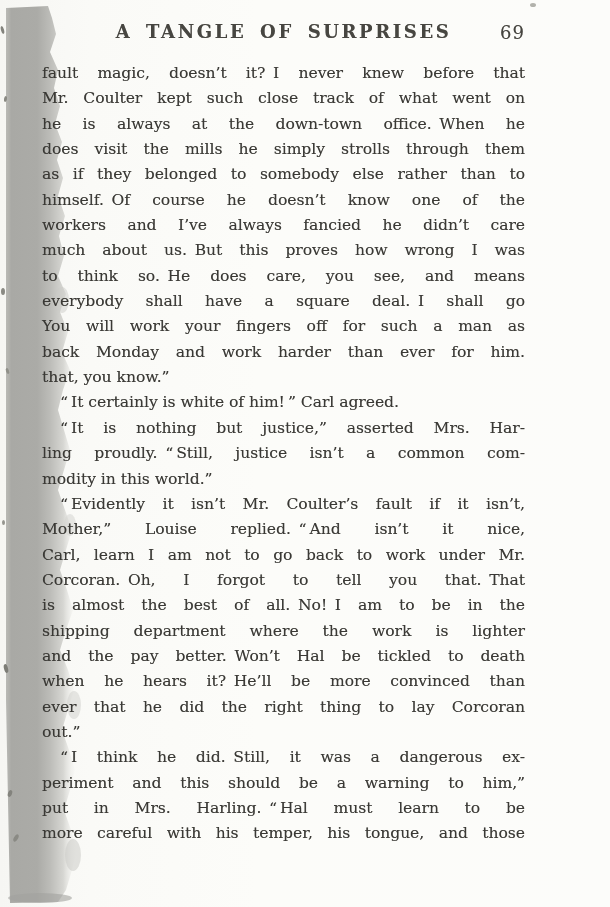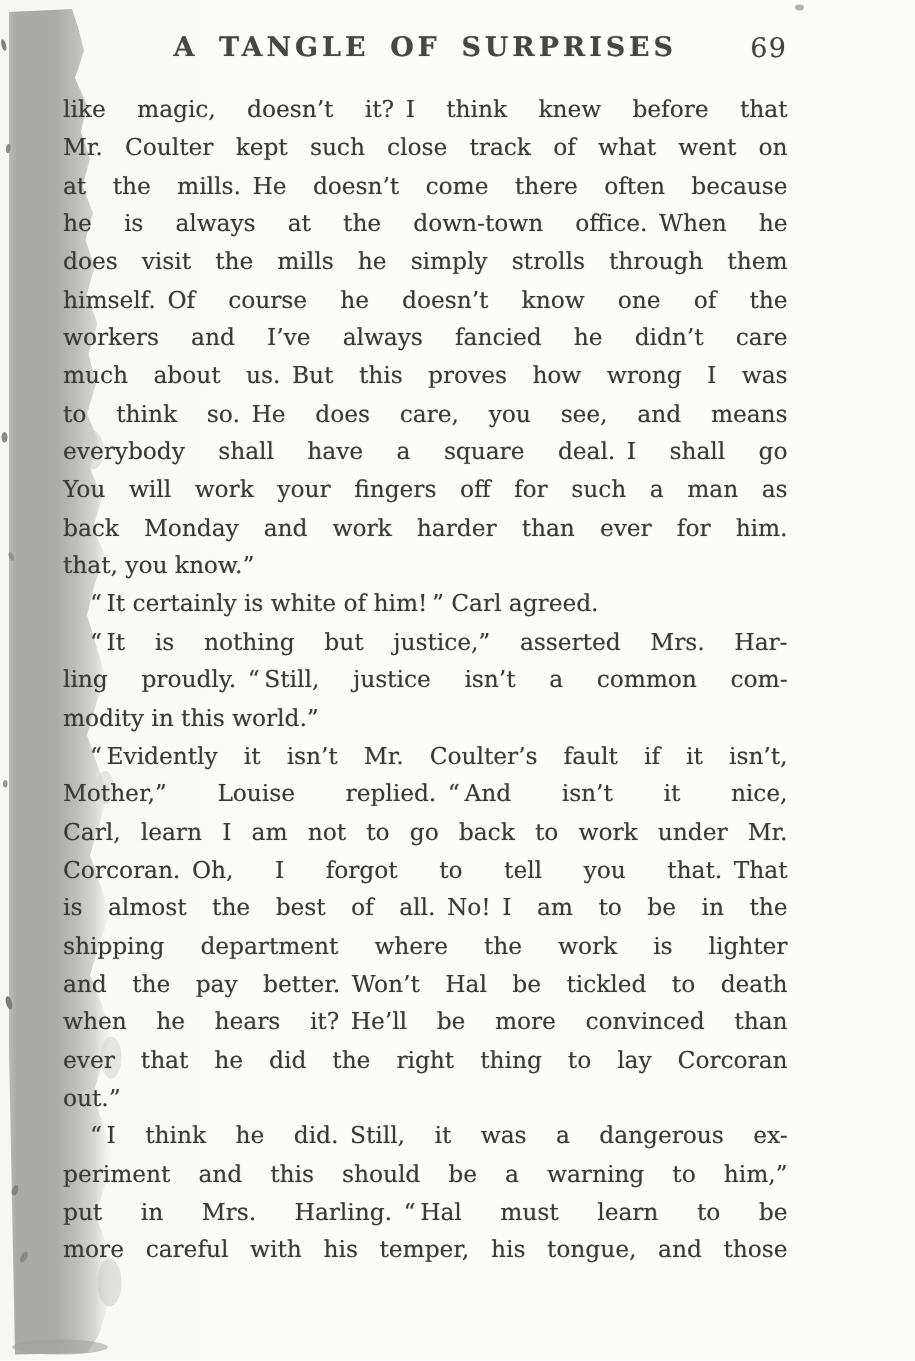--- a/index.html
+++ b/index.html
@@ -70,25 +70,25 @@
     <ellipse cx="73" cy="855" rx="8" ry="16" fill="#c7c7c3" opacity="0.5"></ellipse>
     <ellipse cx="40" cy="898" rx="32" ry="5" fill="#a2a29e" opacity="0.6"></ellipse>
   </svg>
 
   <div class="header">
     <div class="running-title">A TANGLE OF SURPRISES</div>
     <div class="page-number">69</div>
   </div>
 
   <div class="text-block">
-      <div class="line">like magic, doesn’t it? I think knew before that</div>
+      <div class="line">fault magic, doesn’t it? I never knew before that</div>
       <div class="line">Mr. Coulter kept such close track of what went on</div>
-      <div class="line">at the mills. He doesn’t come there often because</div>
       <div class="line">he is always at the down-town office. When he</div>
       <div class="line">does visit the mills he simply strolls through them</div>
+      <div class="line">as if they belonged to somebody else rather than to</div>
       <div class="line">himself. Of course he doesn’t know one of the</div>
       <div class="line">workers and I’ve always fancied he didn’t care</div>
       <div class="line">much about us. But this proves how wrong I was</div>
       <div class="line">to think so. He does care, you see, and means</div>
       <div class="line">everybody shall have a square deal. I shall go</div>
       <div class="line">You will work your fingers off for such a man as</div>
       <div class="line">back Monday and work harder than ever for him.</div>
       <div class="line flush">that, you know.”</div>
       <div class="line indent flush">“ It certainly is white of him! ” Carl agreed.</div>
       <div class="line indent">“ It is nothing but justice,” asserted Mrs. Har-</div>

